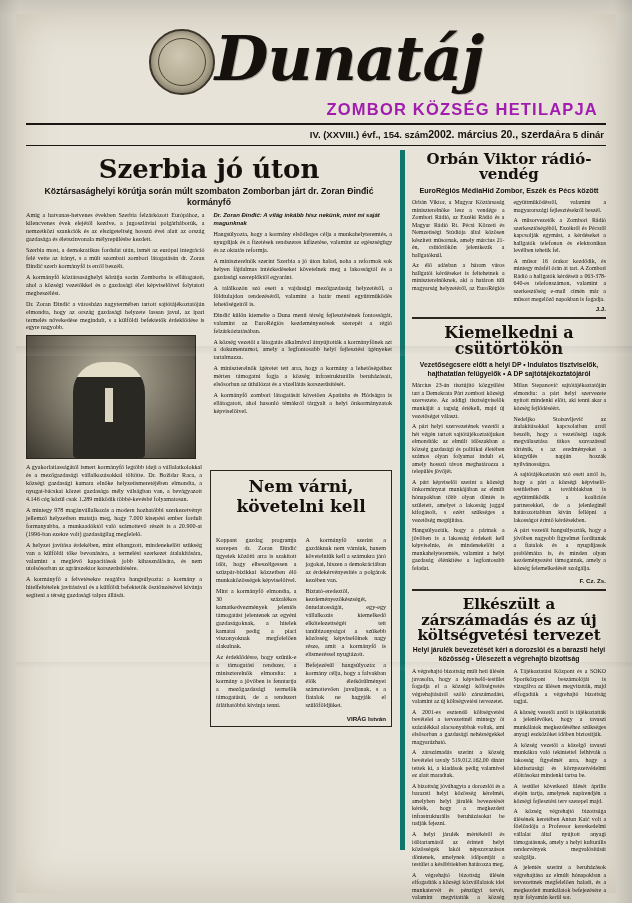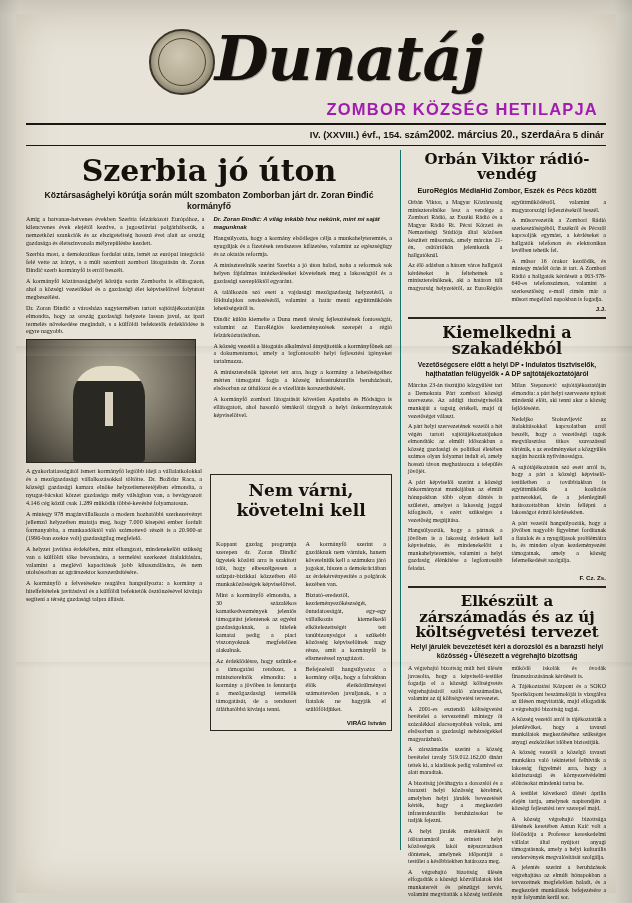--- a/index.html
+++ b/index.html
@@ -61,24 +61,24 @@
     display:flex;justify-content:flex-end;align-items:center;
     font-family:"Liberation Sans", sans-serif;
     font-size:9.5px;font-weight:700;padding:3px 2px 3px 2px;
   }
   .issuebar .center{font-size:10.5px;}
   
   .body{
     display:flex;gap:8px;margin-top:4px;height:700px;
   }
   .colLeft{width:366px;display:flex;flex-direction:column;}
-  .colRight{width:230px;display:flex;flex-direction:column;border-left:1px solid #0f766e;padding-left:7px;}
+  .colRight{width:230px;display:flex;flex-direction:column;border-left:5px solid #0f766e;padding-left:7px;}
   h1.lead{
     font-family:"DejaVu Serif", serif;
-    font-size:30px;font-weight:700;text-align:center;margin:6px 0 4px 0;line-height:1;
+    font-size:26px;font-weight:700;text-align:center;margin:6px 0 4px 0;line-height:1;
   }
   .deck{
     font-family:"Liberation Sans", sans-serif;
     font-size:8.6px;font-weight:700;text-align:center;line-height:1.25;margin:0 6px 5px 6px;
   }
   .cols2{column-count:2;column-gap:9px;column-rule:0;}
   p.t{
     font-size:6.1px;line-height:1.3;text-align:justify;margin:0 0 3px 0;
     hyphens:auto;
   }
@@ -222,21 +222,21 @@
         <div class="cols2">
           <p class="r">Orbán Viktor, a Magyar Köztársaság miniszterelnöke lesz a vendége a Zombori Rádió, az Eszéki Rádió és a Magyar Rádió Rt. Pécsi Körzeti és Nemzetiségi Stúdiója által közösen készített műsornak, amely március 21-én, csütörtökön jelentkezik a hallgatóknál.</p>
           <p class="r">Az élő adásban a három város hallgatói kérdéseket is feltehetnek a miniszterelnöknek, aki a határon túli magyarság helyzetéről, az EuroRégiós együttműködésről, valamint a magyarországi fejlesztésekről beszél.</p>
           <p class="r">A műsorvezetők a Zombori Rádió szerkesztőségéből, Eszékről és Pécsről kapcsolják egymást, a kérdéseket a hallgatók telefonon és elektronikus levélben tehetik fel.</p>
           <p class="r">A műsor 16 órakor kezdődik, és mintegy másfél órán át tart. A Zombori Rádió a hallgatók kérdéseit a 063-378-640-es telefonszámon, valamint a szerkesztőség e-mail címén már a műsort megelőző napokban is fogadja.</p>
         </div>
         <div class="sig">J.J.</div>
 
         <div class="divline2"></div>
 
-        <h2 class="rt h-kiem">Kiemelkedni a szakadékból</h2>
+        <h2 class="rt h-kiem">Kiemelkedni a csütörtökön</h2>
         <div class="sub-rt2">Vezetőségcsere előtt a helyi DP • Indulatos tisztviselők, hajthatatlan felügyelők • A DP sajtótájékoztatójáról</div>
         <div class="cols2">
           <p class="r">Március 23-án tisztújító közgyűlést tart a Demokrata Párt zombori községi szervezete. Az addigi tisztségviselők munkáját a tagság értékeli, majd új vezetőséget választ.</p>
           <p class="r">A párt helyi szervezetének vezetői a hét végén tartott sajtótájékoztatójukon elmondták: az elmúlt időszakban a község gazdasági és politikai életében számos olyan folyamat indult el, amely hosszú távon meghatározza a település jövőjét.</p>
           <p class="r">A párt képviselői szerint a községi önkormányzat munkájában az elmúlt hónapokban több olyan döntés is született, amelyet a lakosság joggal kifogásolt, s ezért szükséges a vezetőség megújítása.</p>
           <p class="r">Hangsúlyozták, hogy a pártnak a jövőben is a lakosság érdekeit kell képviselnie, és mindenekelőtt a munkahelyteremtés, valamint a helyi gazdaság élénkítése a legfontosabb feladat.</p>
           <p class="r">Milan Stepanović sajtótájékoztatóján elmondta: a párt helyi szervezete nyitott mindenki előtt, aki tenni akar a község fejlődéséért.</p>
           <p class="r">Nedeljko Stoisavljević az átalakításokkal kapcsolatban arról beszélt, hogy a vezetőségi tagok megválasztása titkos szavazással történik, s az eredményeket a közgyűlés napján hozzák nyilvánosságra.</p>
           <p class="r">A sajtótájékoztatón szó esett arról is, hogy a párt a községi képviselő-testületben a továbbiakban is együttműködik a koalíciós partnerekkel, de a jelenleginél határozottabban kíván fellépni a lakosságot érintő kérdésekben.</p>
           <p class="r">A párt vezetői hangsúlyozták, hogy a jövőben nagyobb figyelmet fordítanak a fiatalok és a nyugdíjasok problémáira is, és minden olyan kezdeményezést támogatnak, amely a község felemelkedését szolgálja.</p>

